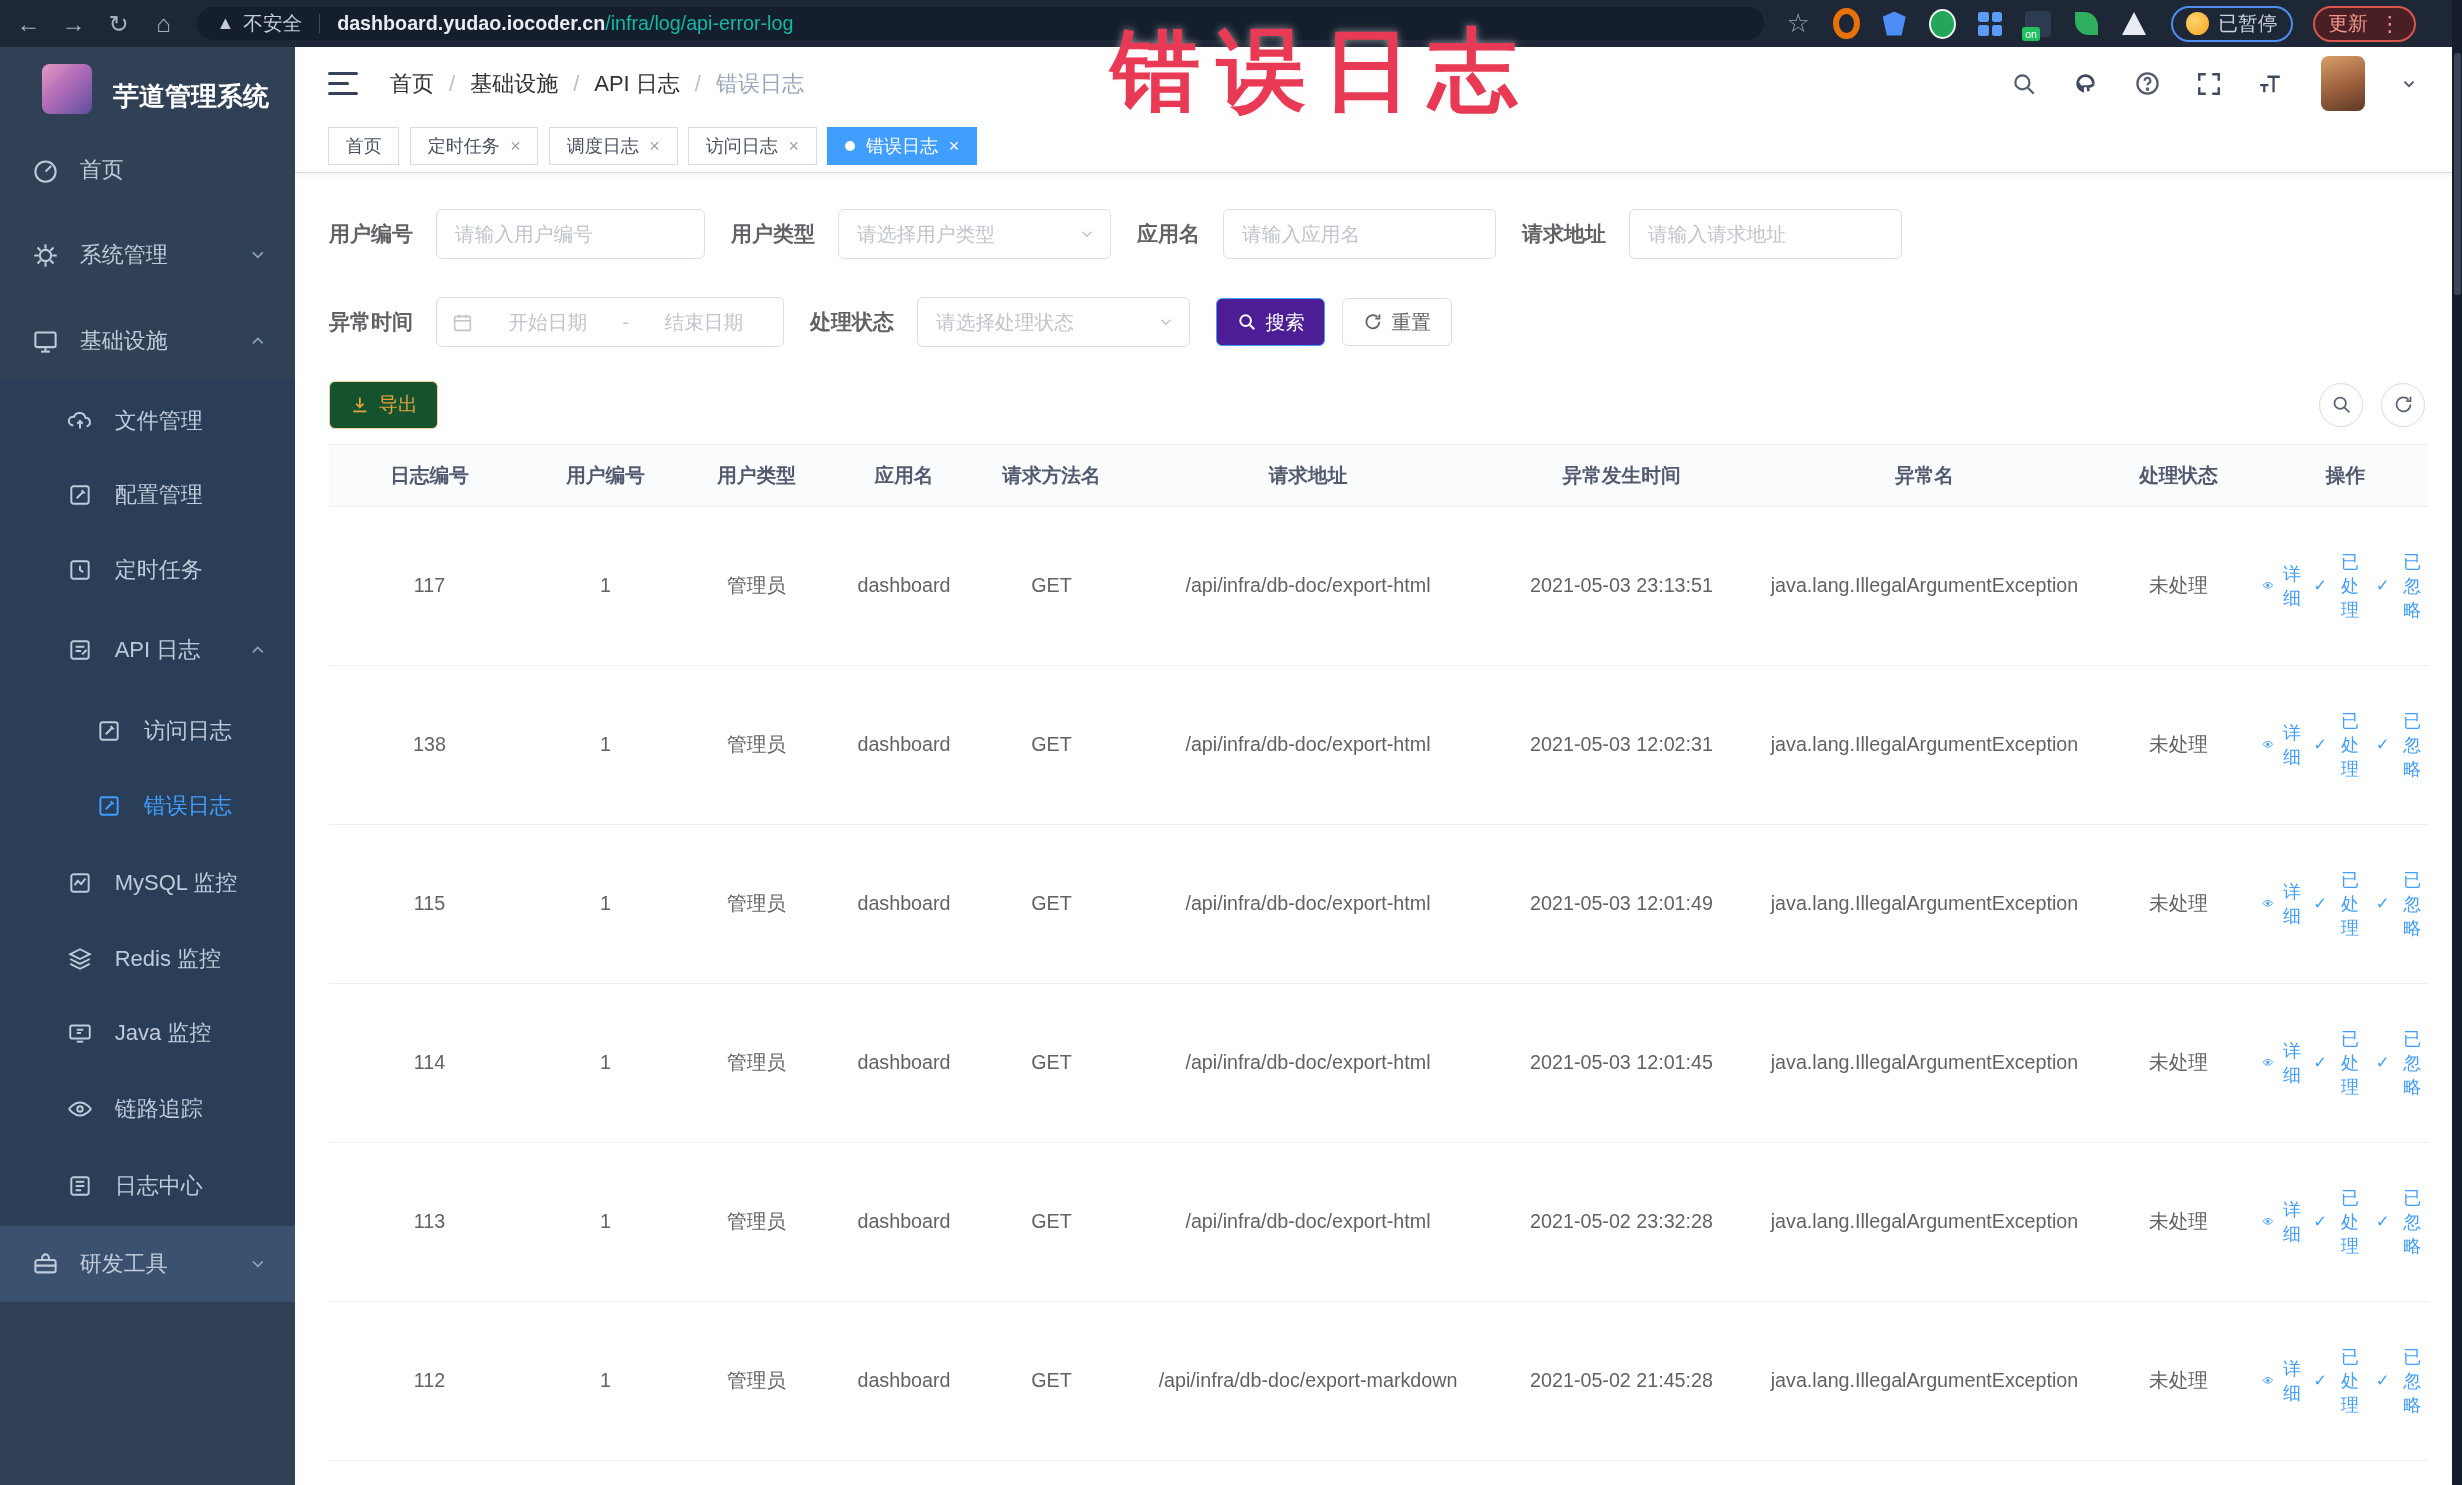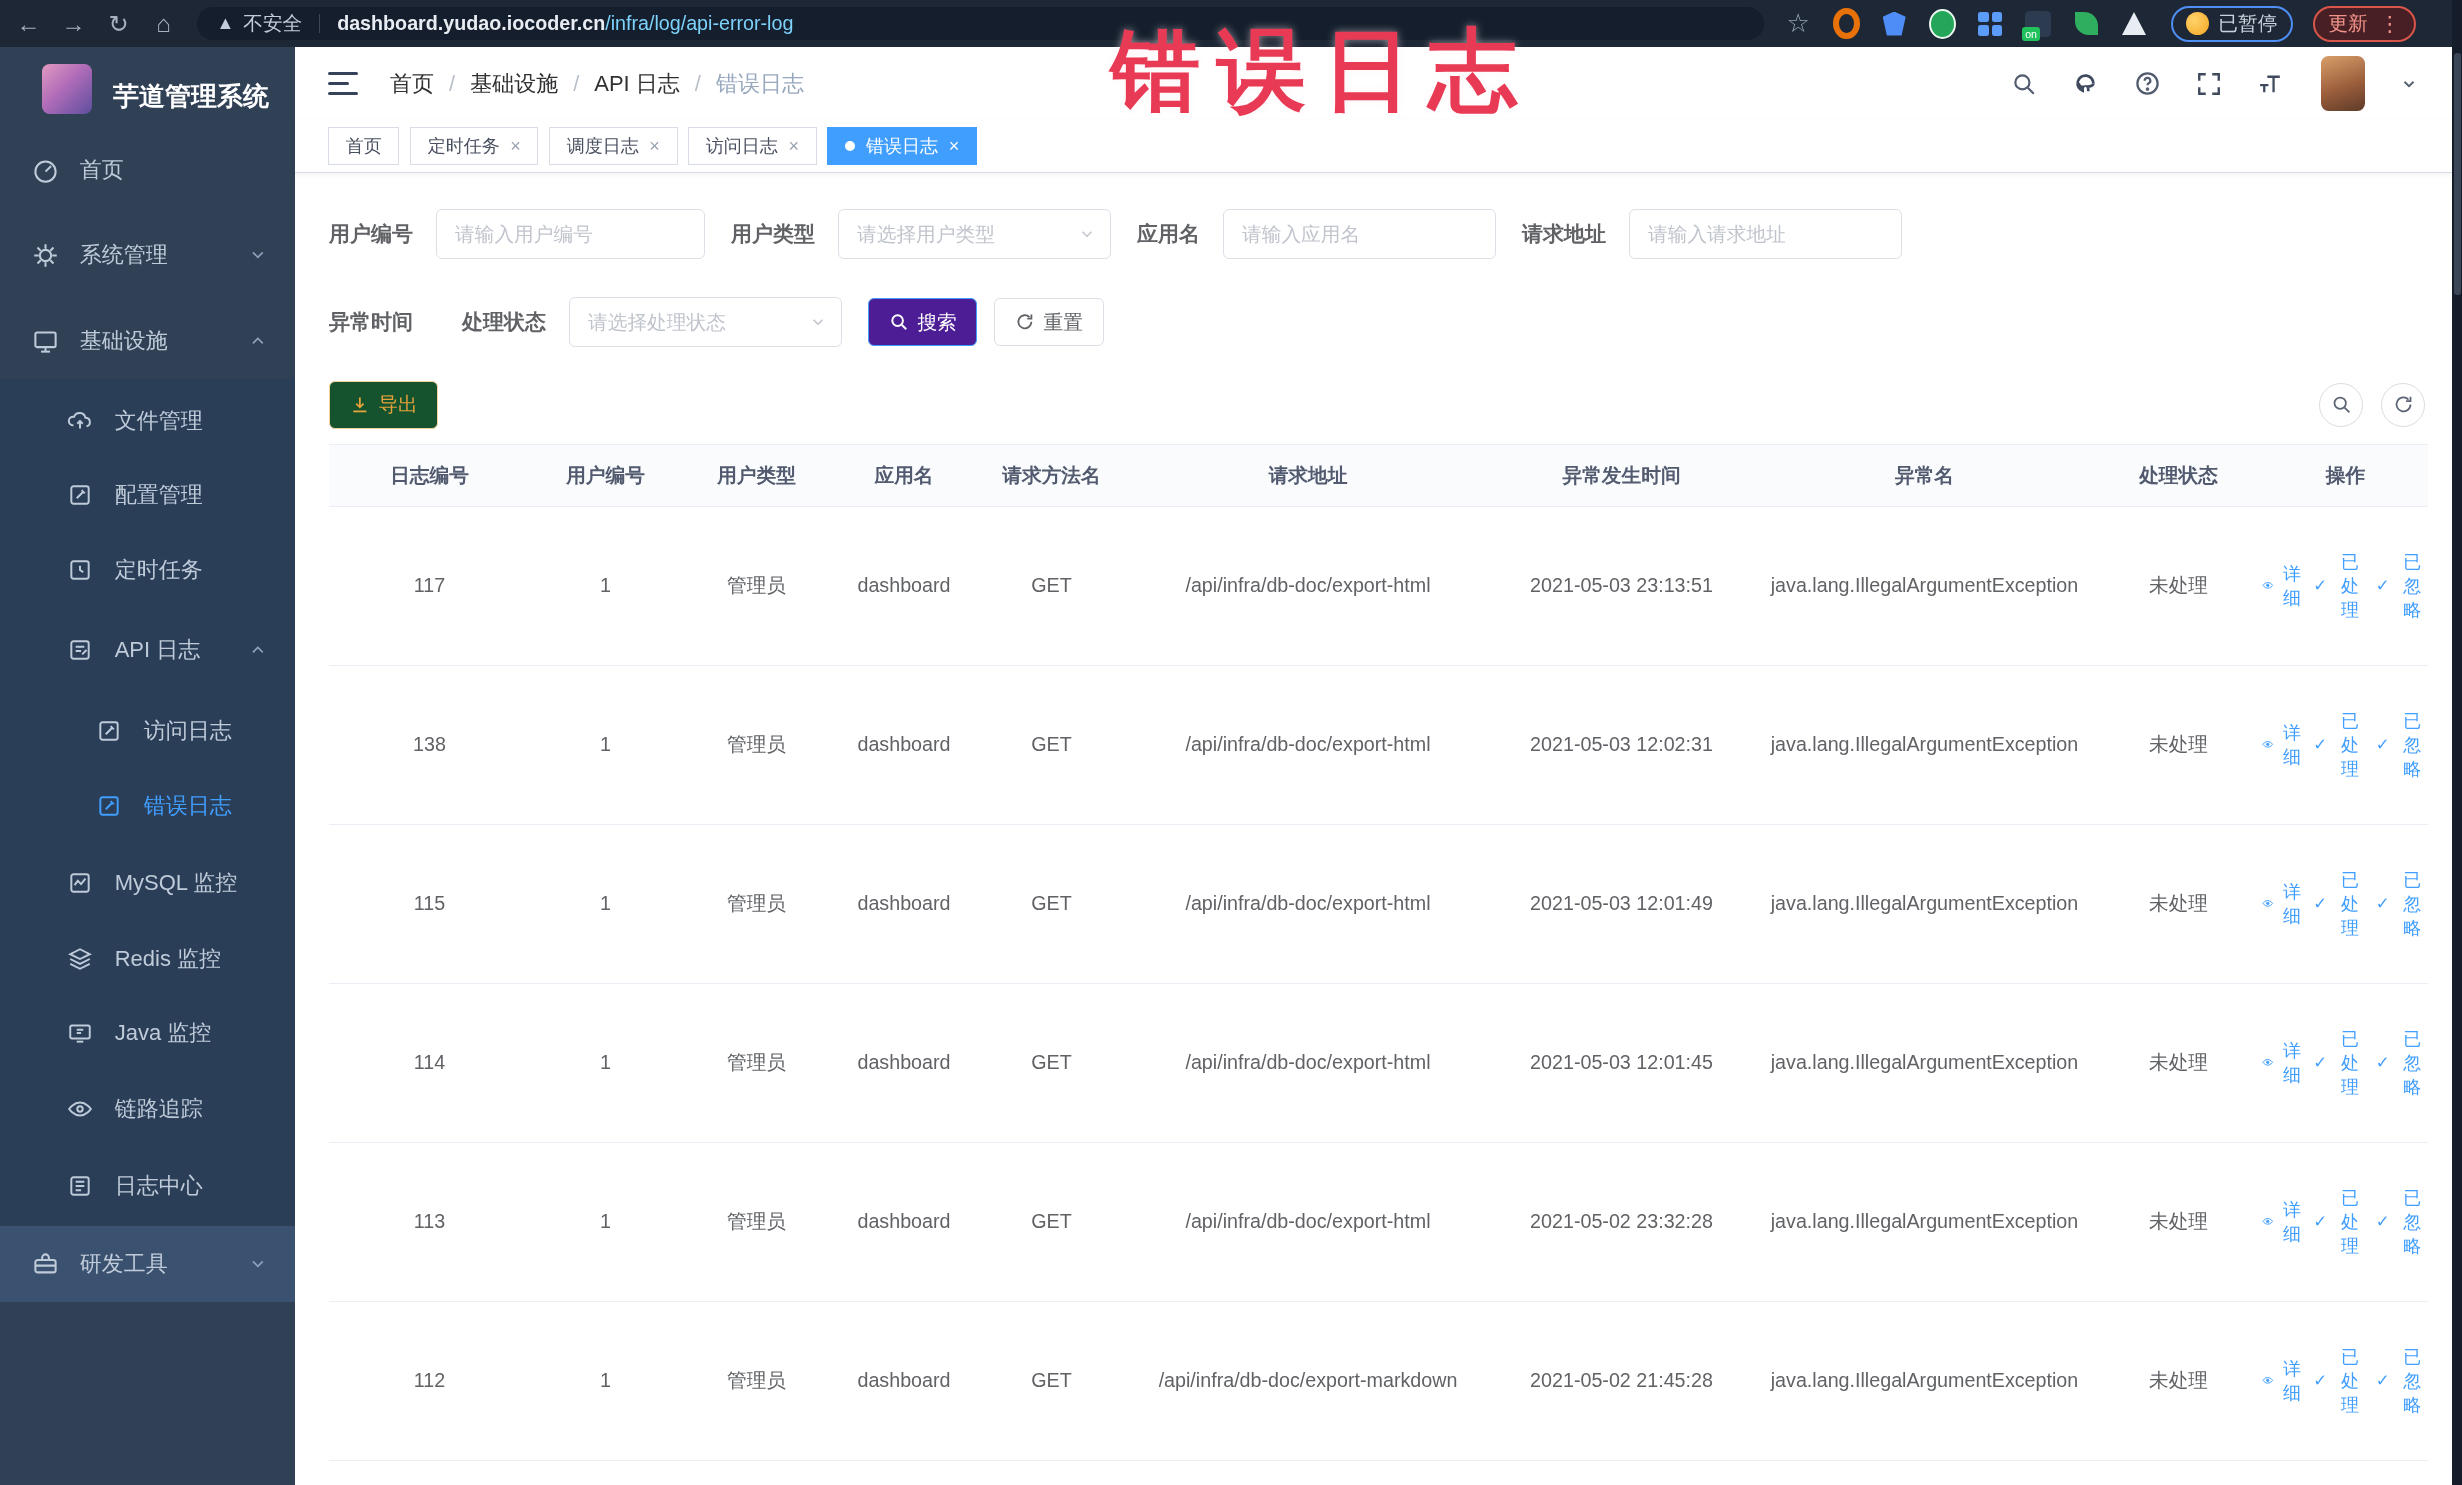--- a/index.html
+++ b/index.html
@@ -11,21 +11,21 @@
   .browser{position:absolute;top:0;left:0;width:2462px;height:47px;background:#1d2735;
            display:flex;align-items:center;z-index:50}
   .bico{width:33px;height:33px;margin-left:12px;color:#a6b0bf;font-size:24px;line-height:33px;
         text-align:center;flex:0 0 auto;cursor:pointer}
   .omnibox{height:33px;width:1567px;margin-left:16.7px;border-radius:16.7px;background:#141e2c;
            display:flex;align-items:center;padding:0 19.7px;box-sizing:border-box;font-size:19.7px;cursor:text}
   .warn{color:#c3ccd8;font-size:18px;margin-right:9px}
   .sec{color:#c3ccd8}
   .omni-sep{width:1.5px;height:19.7px;background:#3c4759;margin:0 16.7px}
   .host{color:#e9edf3;font-weight:bold}
-  .path{color:#7dd3fc}
+  .path{color:#14b8a6}
   .ext{width:27px;height:27px;margin-left:21px;flex:0 0 auto;display:flex;align-items:center;justify-content:center;cursor:pointer}
   .star{color:#9aa6b6;font-size:26px}
   .donut{width:19.7px;height:19.7px;border:6px solid #e8710a;border-radius:50%}
   .shield{width:23px;height:24px;background:#4e8cf7;clip-path:polygon(50% 0,100% 22%,82% 100%,18% 100%,0 22%)}
   .gcirc{width:26px;height:26px;border-radius:50%;background:#23a55a;border:2.3px solid #eaf6ee}
   .grid4{width:24px;height:24px;display:grid;grid-template-columns:10.6px 10.6px;gap:3px}
   .grid4 i{background:#5b9cf8;border-radius:2.3px}
   .onb{width:26px;height:26px;background:#2c3b4f;border-radius:4.5px;position:relative}
   .onb::after{content:"on";position:absolute;left:-3px;bottom:-4.5px;background:#21c15e;color:#fff;
               font-size:10.6px;padding:0.8px 3px;border-radius:3px}
@@ -451,20 +451,33 @@
       <span class="fgap"></span>
       <span class="flabel">应用名</span>
       <input class="inp" style="width: 273px;" placeholder="请输入应用名">
       <span class="fgap"></span>
       <span class="flabel">请求地址</span>
       <input class="inp" style="width: 273px;" placeholder="请输入请求地址">
     </div>
 
     <div class="frow">
       <span class="flabel">异常时间</span>
+      <div class="daterange">
+        <span>
+          <svg width="21" height="21" viewBox="0 0 24 24" fill="none" stroke="#c0c4cc" stroke-width="1.8">
+              <rect x="3" y="5" width="18" height="16" rx="2"></rect>
+              <line x1="3" y1="10" x2="21" y2="10"></line>
+              <line x1="8" y1="3" x2="8" y2="7"></line>
+              <line x1="16" y1="3" x2="16" y2="7"></line>
+            </svg>
+        </span>
+        <span class="ph">开始日期</span>
+        <span>-</span>
+        <span class="ph">结束日期</span>
+      </div>
       <span class="fgap"></span>
       <span class="flabel">处理状态</span>
       <span class="selwrap">
         <input class="inp" style="width: 273px;" readonly="" placeholder="请选择处理状态">
         <span class="chev">
           <svg width="18" height="18" viewBox="0 0 24 24" fill="none" stroke="#c0c4cc" stroke-width="2">
               <polyline points="6,9 12,15 18,9"></polyline>
             </svg>
         </span>
       </span>

